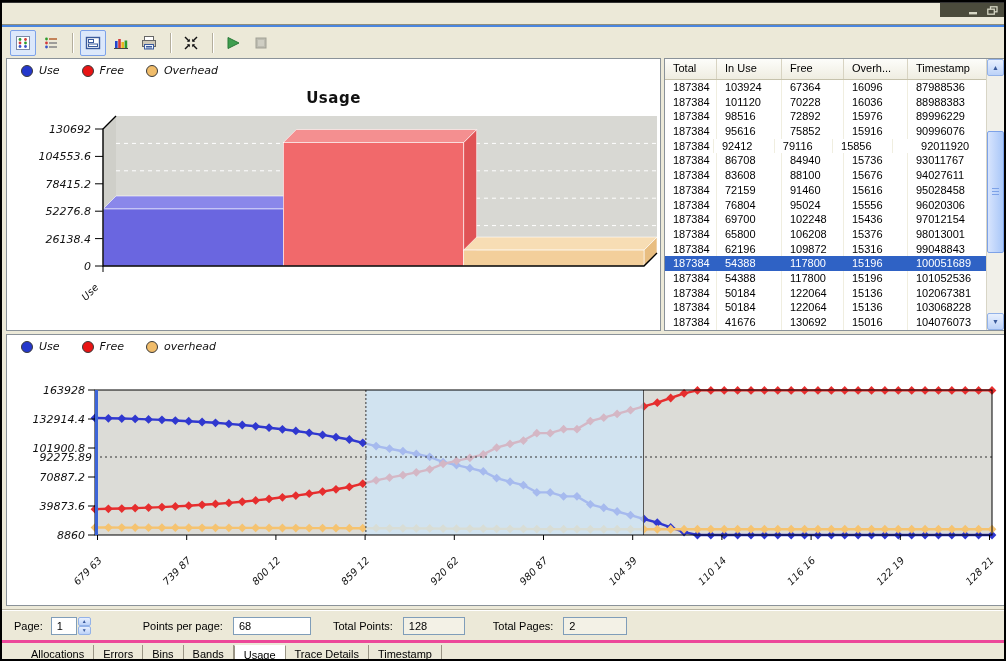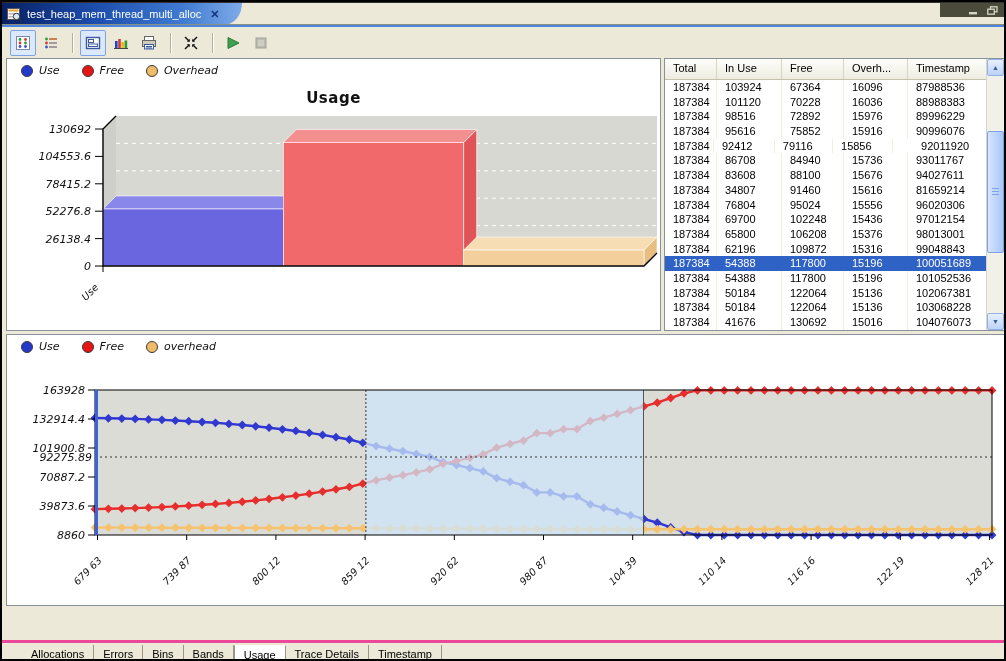--- a/index.html
+++ b/index.html
@@ -65,32 +65,20 @@
   .bottomtabs{position:absolute;left:0;top:638px;right:0;height:19px;background:#ece9d8;border-top:3px solid #ec4899;display:flex;align-items:center;padding-left:20px;}
   .btab{font-size:11px;color:#000;padding:3px 9px 0 9px;border-right:1px solid #9a9585;white-space:nowrap;}
   .btab.active{background:#fff;border-left:1px solid #9a9585;margin-top:0;border-top:1px solid #fff;font-weight:normal;}
 </style>
 </head>
 <body>
 
 <div class="window">
 
   <div class="tabstrip">
-    <div class="viewtab">
-      <svg width="15" height="15" viewBox="0 0 15 15">
-        <rect x="0.5" y="1.5" width="12" height="11" fill="#fff" stroke="#555"></rect>
-        <rect x="1.5" y="2.5" width="10" height="2" fill="#e8a33d"></rect>
-        <rect x="1.5" y="6" width="10" height="1.6" fill="#b8b8b8"></rect>
-        <rect x="1.5" y="9" width="10" height="1.6" fill="#b8b8b8"></rect>
-        <circle cx="9.5" cy="9.5" r="3.2" fill="#dce9f8" stroke="#333"></circle>
-        <line x1="11.8" y1="11.8" x2="14.2" y2="14.2" stroke="#333" stroke-width="1.6"></line>
-      </svg>
-      <span class="title">test_heap_mem_thread_multi_alloc</span>
-      <span class="close">✕</span>
-    </div>
     <div class="corner-buttons">
       <svg width="11" height="9" viewBox="0 0 11 9">
         <rect x="1" y="6" width="8" height="2.4" fill="#d6d6c4"></rect>
       </svg>
       <svg width="11" height="9" viewBox="0 0 11 9">
         <rect x="3.5" y="0.8" width="6.5" height="5" fill="none" stroke="#d6d6c4" stroke-width="1.3"></rect>
         <rect x="0.8" y="3.2" width="6.5" height="5" fill="#4b4b3c" stroke="#d6d6c4" stroke-width="1.3"></rect>
       </svg>
     </div>
   </div>
@@ -279,24 +267,24 @@
         </div>
         <div class="trow">
           <div class="cell" style="width: 52px;">187384</div>
           <div class="cell" style="width: 65px;">83608</div>
           <div class="cell" style="width: 62px;">88100</div>
           <div class="cell" style="width: 64px;">15676</div>
           <div class="cell" style="width: 79px;">94027611</div>
         </div>
         <div class="trow">
           <div class="cell" style="width: 52px;">187384</div>
-          <div class="cell" style="width: 65px;">34807</div>
+          <div class="cell" style="width: 65px;">72159</div>
           <div class="cell" style="width: 62px;">91460</div>
           <div class="cell" style="width: 64px;">15616</div>
-          <div class="cell" style="width: 79px;">81659214</div>
+          <div class="cell" style="width: 79px;">95028458</div>
         </div>
         <div class="trow">
           <div class="cell" style="width: 52px;">187384</div>
           <div class="cell" style="width: 65px;">76804</div>
           <div class="cell" style="width: 62px;">95024</div>
           <div class="cell" style="width: 64px;">15556</div>
           <div class="cell" style="width: 79px;">96020306</div>
         </div>
         <div class="trow">
           <div class="cell" style="width: 52px;">187384</div>
@@ -631,20 +619,34 @@
         <text x="719.9" y="226" text-anchor="end" class="tickl-sm" transform="rotate(-45 719.9 226)">110 14</text>
         <line x1="804.1" y1="200" x2="804.1" y2="205" stroke="#000"></line>
         <text x="809.1" y="226" text-anchor="end" class="tickl-sm" transform="rotate(-45 809.1 226)">116 16</text>
         <line x1="893.3" y1="200" x2="893.3" y2="205" stroke="#000"></line>
         <text x="898.3" y="226" text-anchor="end" class="tickl-sm" transform="rotate(-45 898.3 226)">122 19</text>
         <line x1="982.5" y1="200" x2="982.5" y2="205" stroke="#000"></line>
         <text x="987.5" y="226" text-anchor="end" class="tickl-sm" transform="rotate(-45 987.5 226)">128 21</text>
       </svg>
   </div>
 
+  <div class="pagebar">
+    <label>Page:</label>
+    <div class="inbox" style="width:26px;margin-left:8px;">1</div>
+    <div class="spin">
+      <div class="s">▲</div>
+      <div class="s">▼</div>
+    </div>
+    <label style="margin-left:52px;">Points per page:</label>
+    <div class="inbox" style="width:78px;margin-left:10px;">68</div>
+    <label style="margin-left:22px;">Total Points:</label>
+    <div class="inbox ro" style="width:62px;margin-left:10px;">128</div>
+    <label style="margin-left:28px;">Total Pages:</label>
+    <div class="inbox ro" style="width:64px;margin-left:10px;">2</div>
+  </div>
 
   <div class="bottomtabs" id="bottom-tabs">
       <div class="btab">Allocations</div>
       <div class="btab">Errors</div>
       <div class="btab">Bins</div>
       <div class="btab">Bands</div>
       <div class="btab active">Usage</div>
       <div class="btab">Trace Details</div>
       <div class="btab">Timestamp</div>
     </div>

